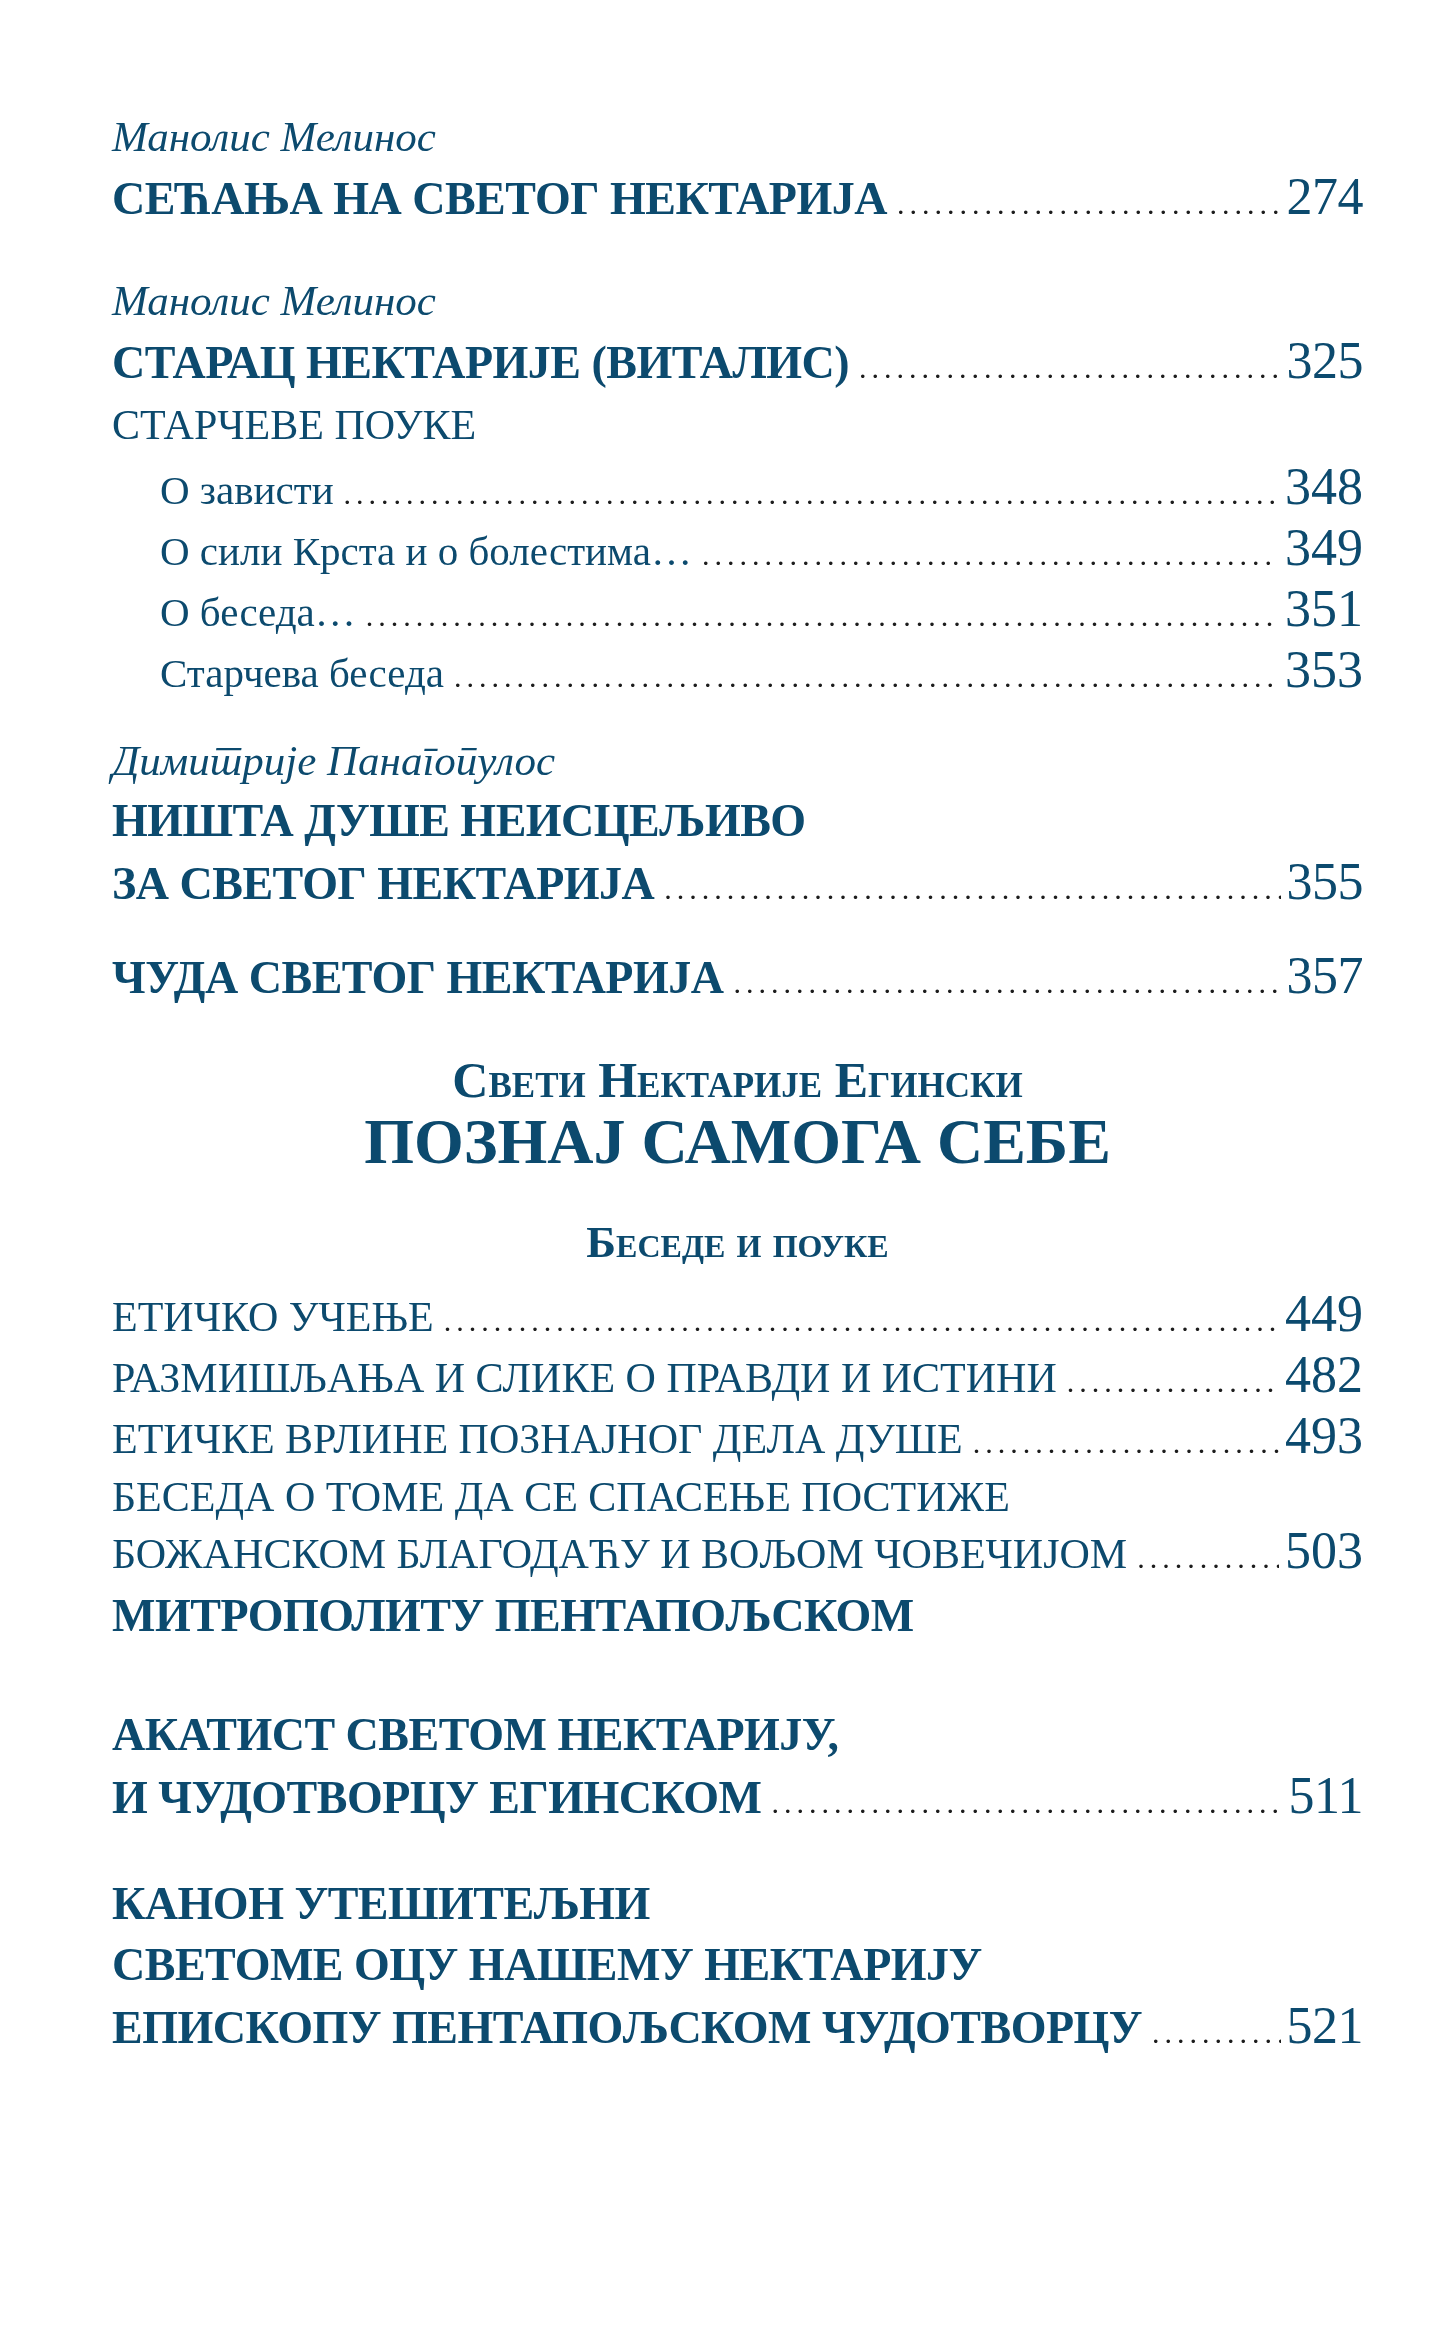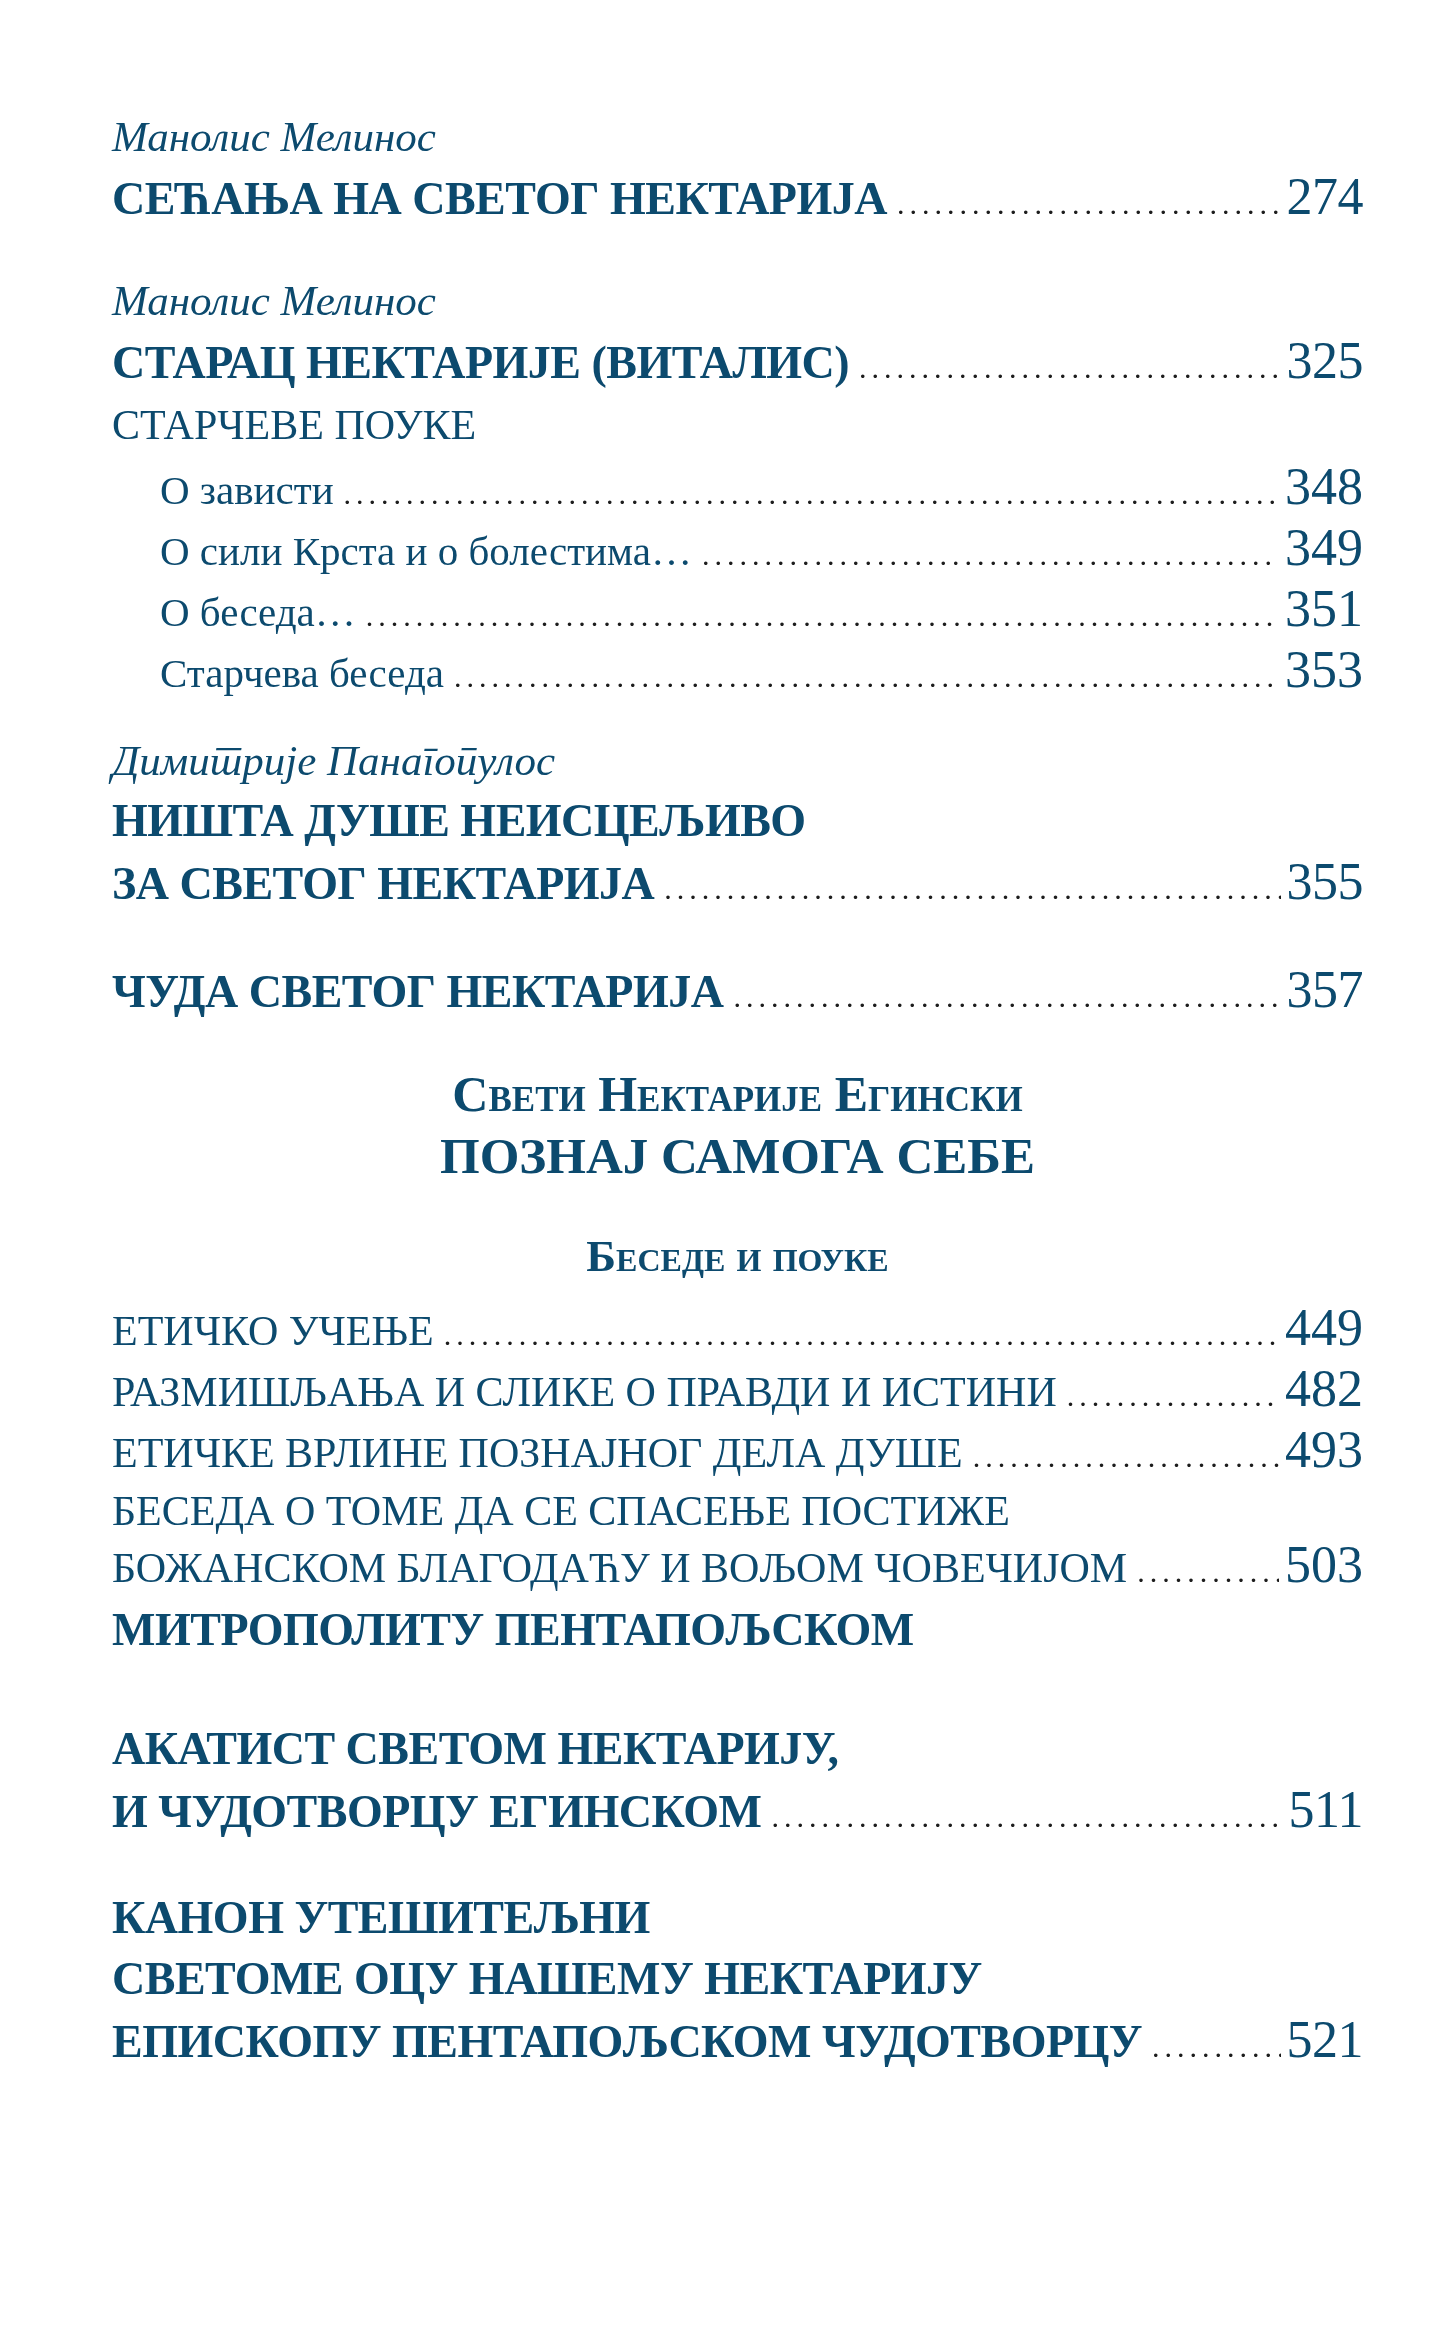--- a/index.html
+++ b/index.html
@@ -51,21 +51,21 @@
     line-height: 54px;
     padding-left: 48px;
   }
   
   .center {
     justify-content: center;
     text-align: center;
   }
   .sc   { font-variant: small-caps; margin-top: 40px; }
   .ctr-author  { font-weight: 700; font-size: 50px; line-height: 62px; }
-  .ctr-display { font-weight: 700; font-size: 51px; line-height: 62px; text-align: right; }
+  .ctr-display { font-weight: 700; font-size: 64px; line-height: 62px; text-align: right; }
   .ctr-sub     { font-weight: 700; font-size: 45px; line-height: 58px; }
   
   .dots {
     flex: 1 1 0;
     min-width: 0;
     overflow: hidden;
     white-space: nowrap;
     margin: 0 6px 0 10px;
   }
   .dots::after {
@@ -80,21 +80,21 @@
     flex: 0 0 auto;
     font-weight: 400;
     font-style: normal;
     font-size: 52px;
     text-align: center;
   }
   
   .mt-a { margin-top: 38px; }  
   .mt-h { margin-top: 8px; }   
   .mt-b { margin-top: 28px; }  
-  .mt-c { margin-top: 40px; }  
+  .mt-c { margin-top: 26px; }  
   .mt-d { margin-top: 36px; }  
   .mt-e { margin-top: 16px; }  
   .mt-f { margin-top: 58px; }  
   .mt-g { margin-top: 40px; }  
 </style>
 </head>
 <body>
 
 <div class="page">
 

